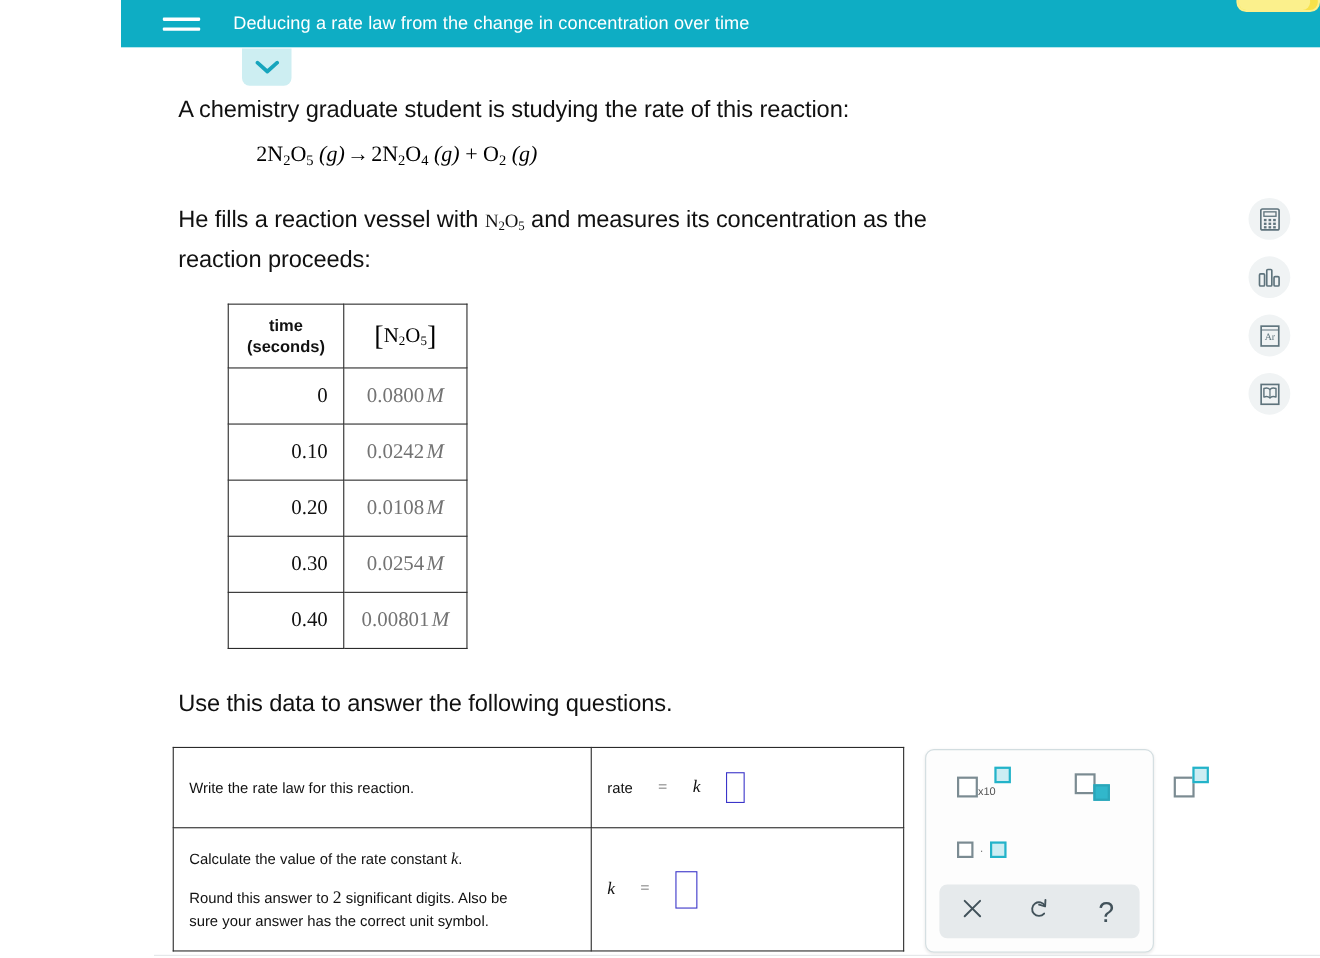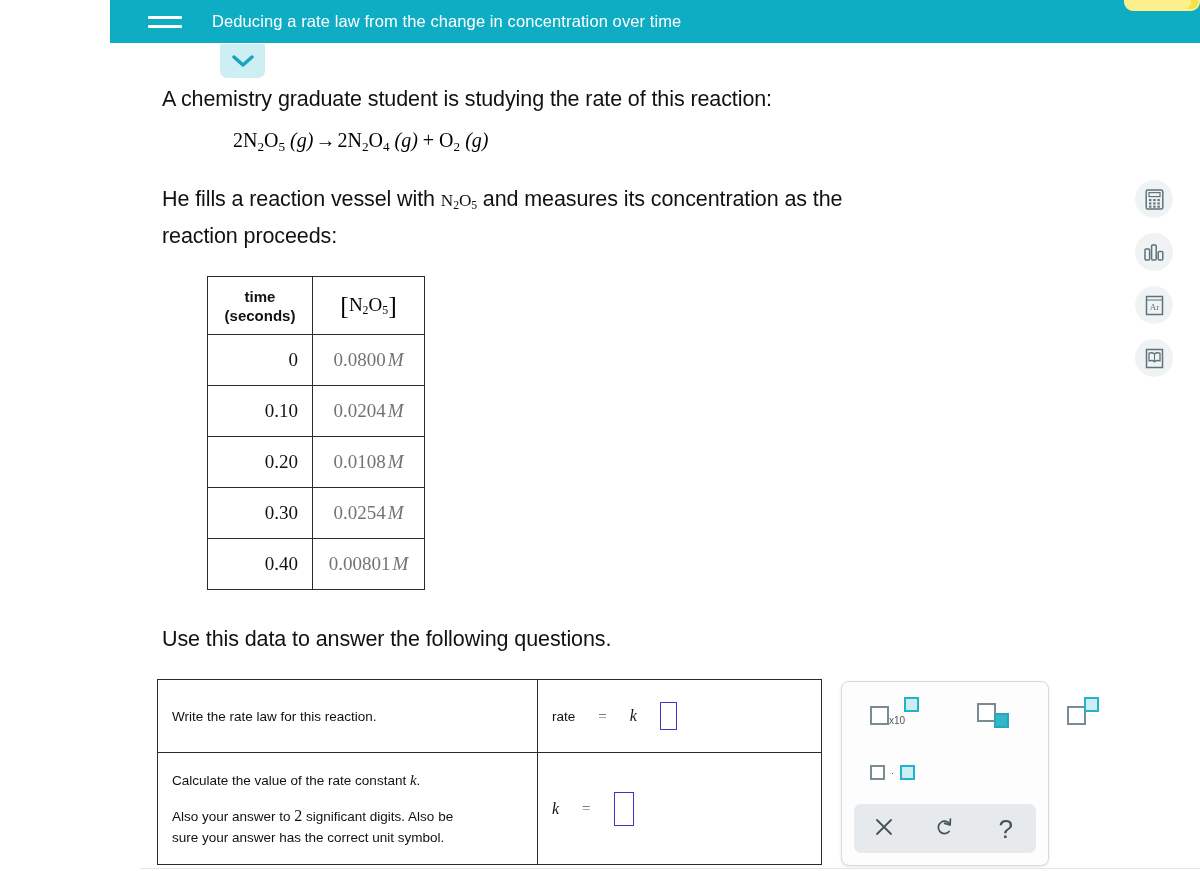--- a/index.html
+++ b/index.html
@@ -277,21 +277,21 @@
         </th>
       </tr>
     </thead>
     <tbody>
       <tr>
         <td class="c-time">0</td>
         <td class="c-conc"><span>0.0800</span><span class="unit">M</span></td>
       </tr>
       <tr>
         <td class="c-time">0.10</td>
-        <td class="c-conc"><span>0.0204</span><span class="unit">M</span></td>
+        <td class="c-conc"><span>0.0242</span><span class="unit">M</span></td>
       </tr>
       <tr>
         <td class="c-time">0.20</td>
         <td class="c-conc"><span>0.0108</span><span class="unit">M</span></td>
       </tr>
       <tr>
         <td class="c-time">0.30</td>
         <td class="c-conc"><span>0.0254</span><span class="unit">M</span></td>
       </tr>
       <tr>
@@ -313,21 +313,21 @@
             <span class="eq">=</span>
             <span class="kk">k</span>
             <span class="inputbox"></span>
           </span>
         </td>
       </tr>
       <tr class="q-row2">
         <td class="q-text">
           <div><span>Calculate the value of the rate constant </span><span class="ital-k">k</span><span>.</span></div>
           <div style="height:14px"></div>
-          <div><span>Also your answer to </span><span class="num2">2</span><span> significant digits. Also be</span></div>
+          <div><span>Round this answer to </span><span class="num2">2</span><span> significant digits. Also be</span></div>
           <div>sure your answer has the correct unit symbol.</div>
         </td>
         <td class="q-ans">
           <span class="ansline">
             <span class="kk">k</span>
             <span class="eq">=</span>
             <span class="inputbox tall"></span>
           </span>
         </td>
       </tr>

